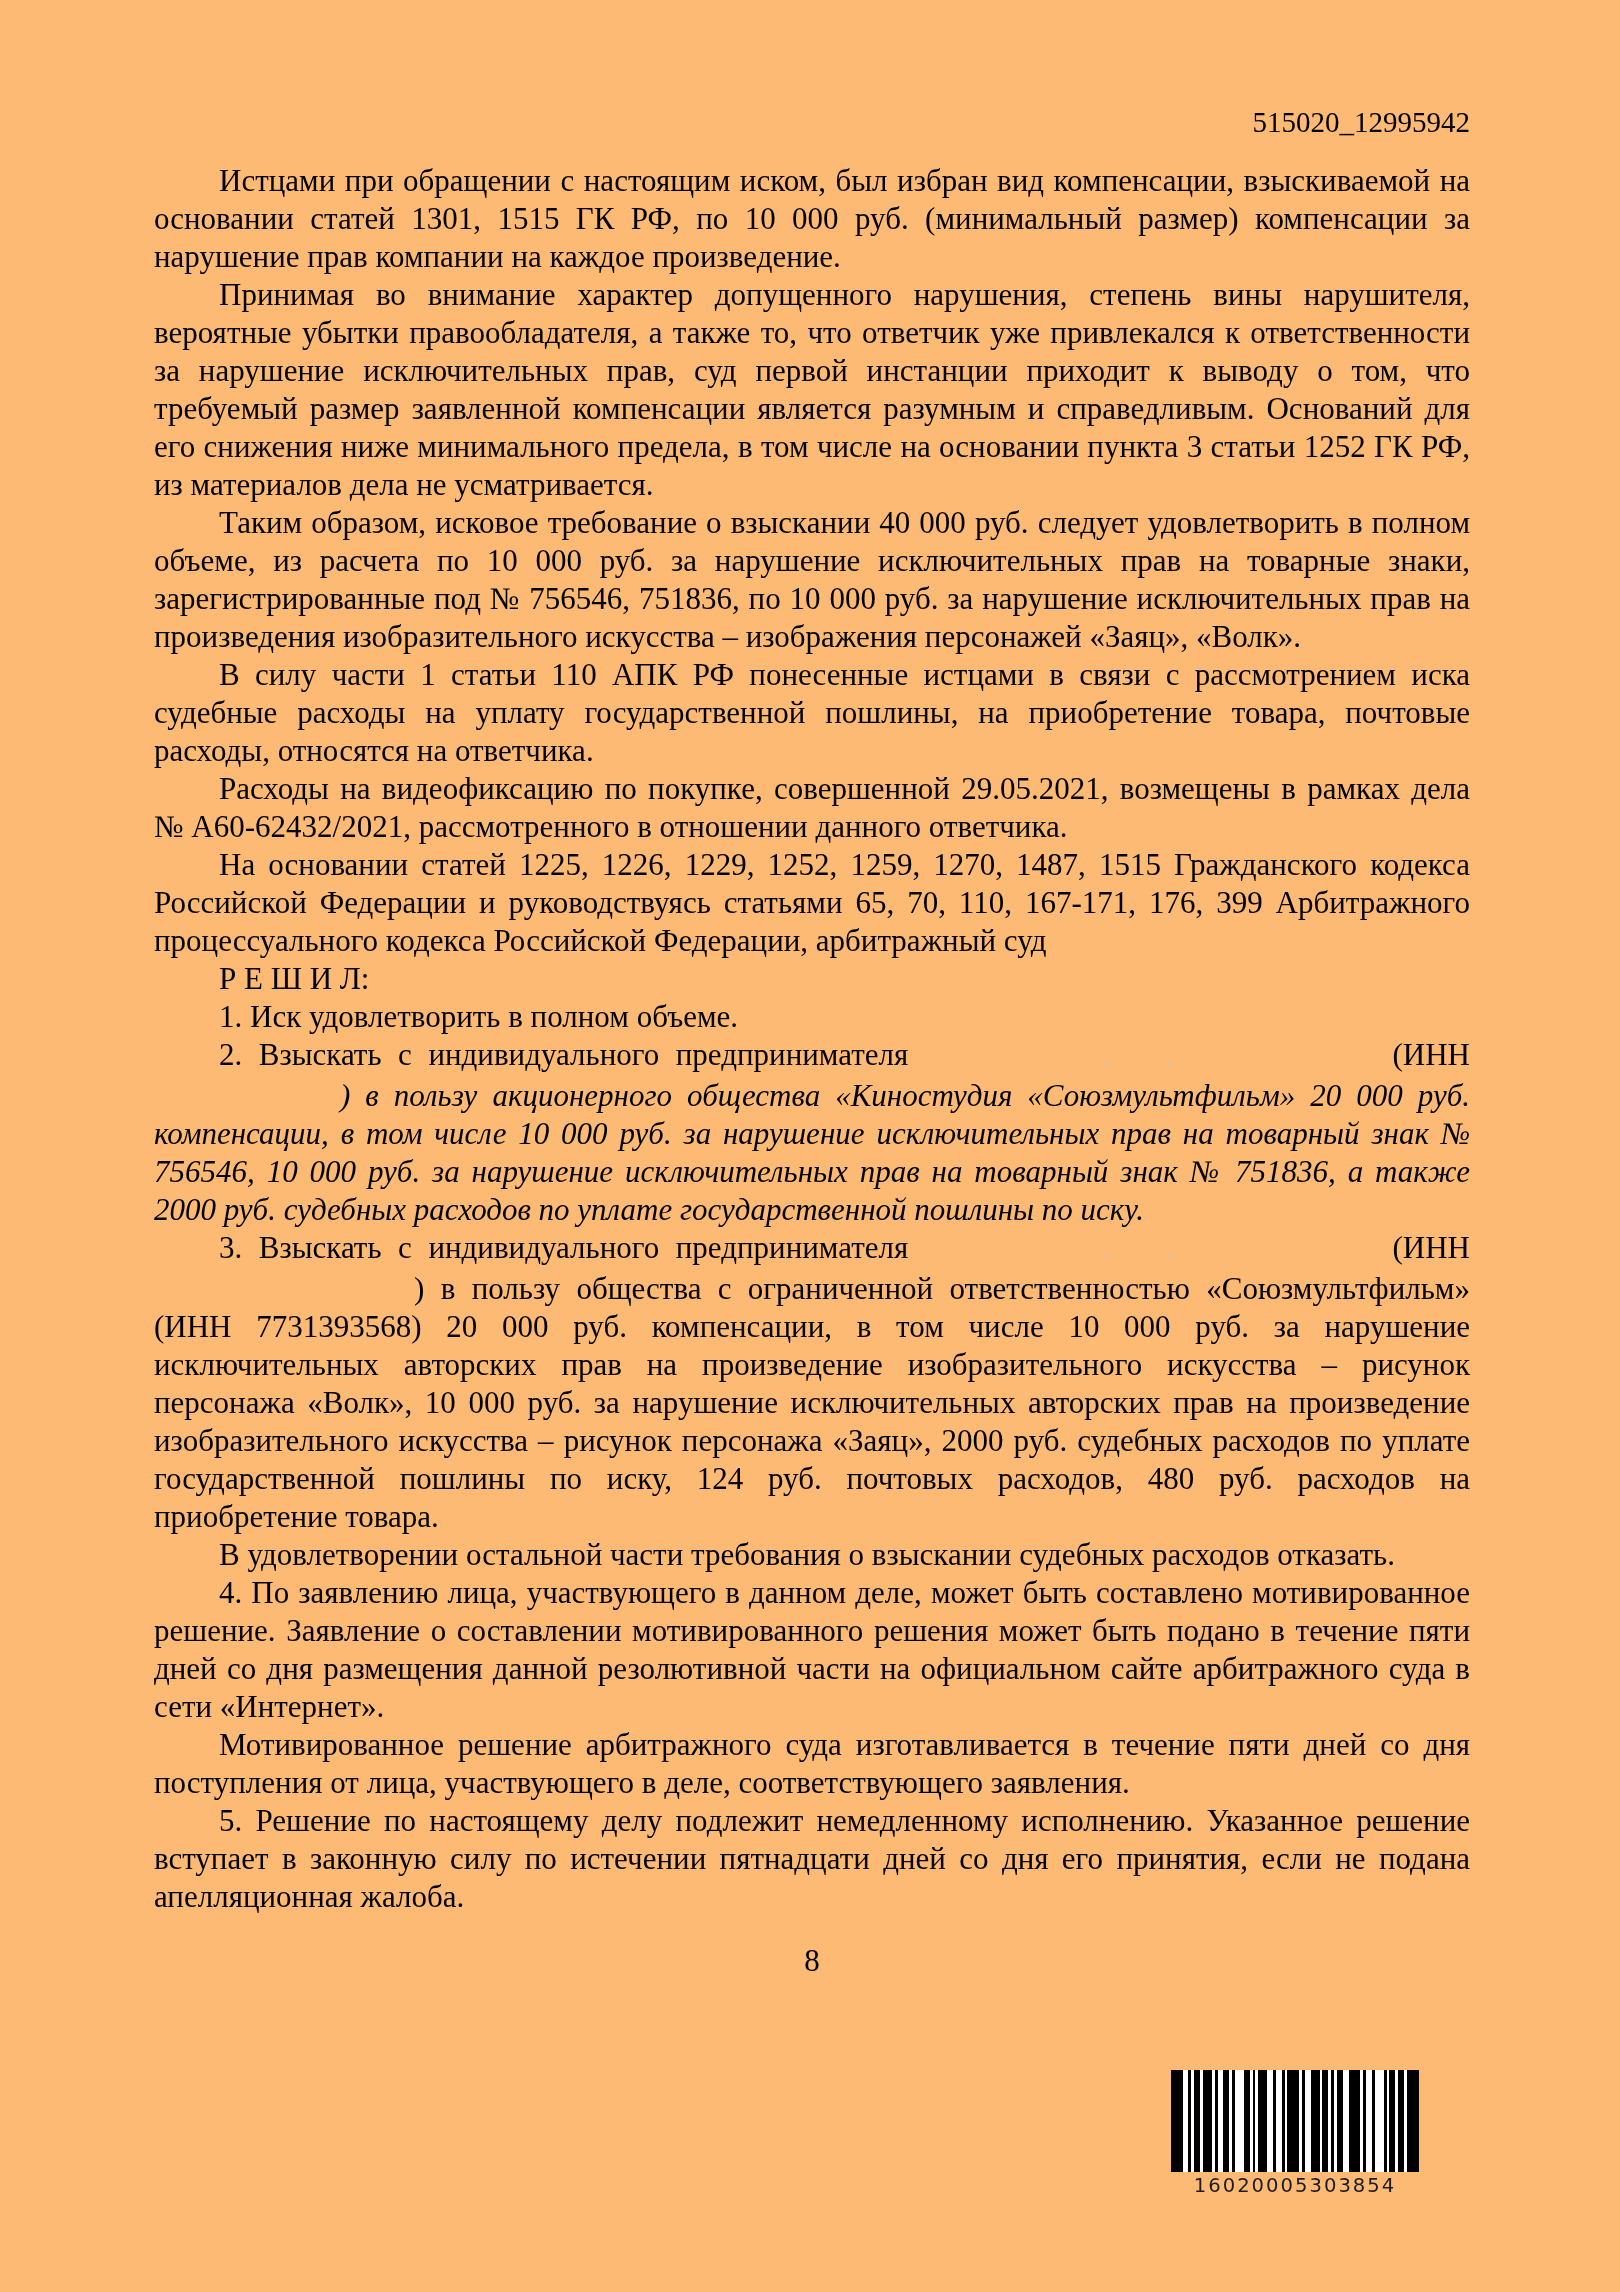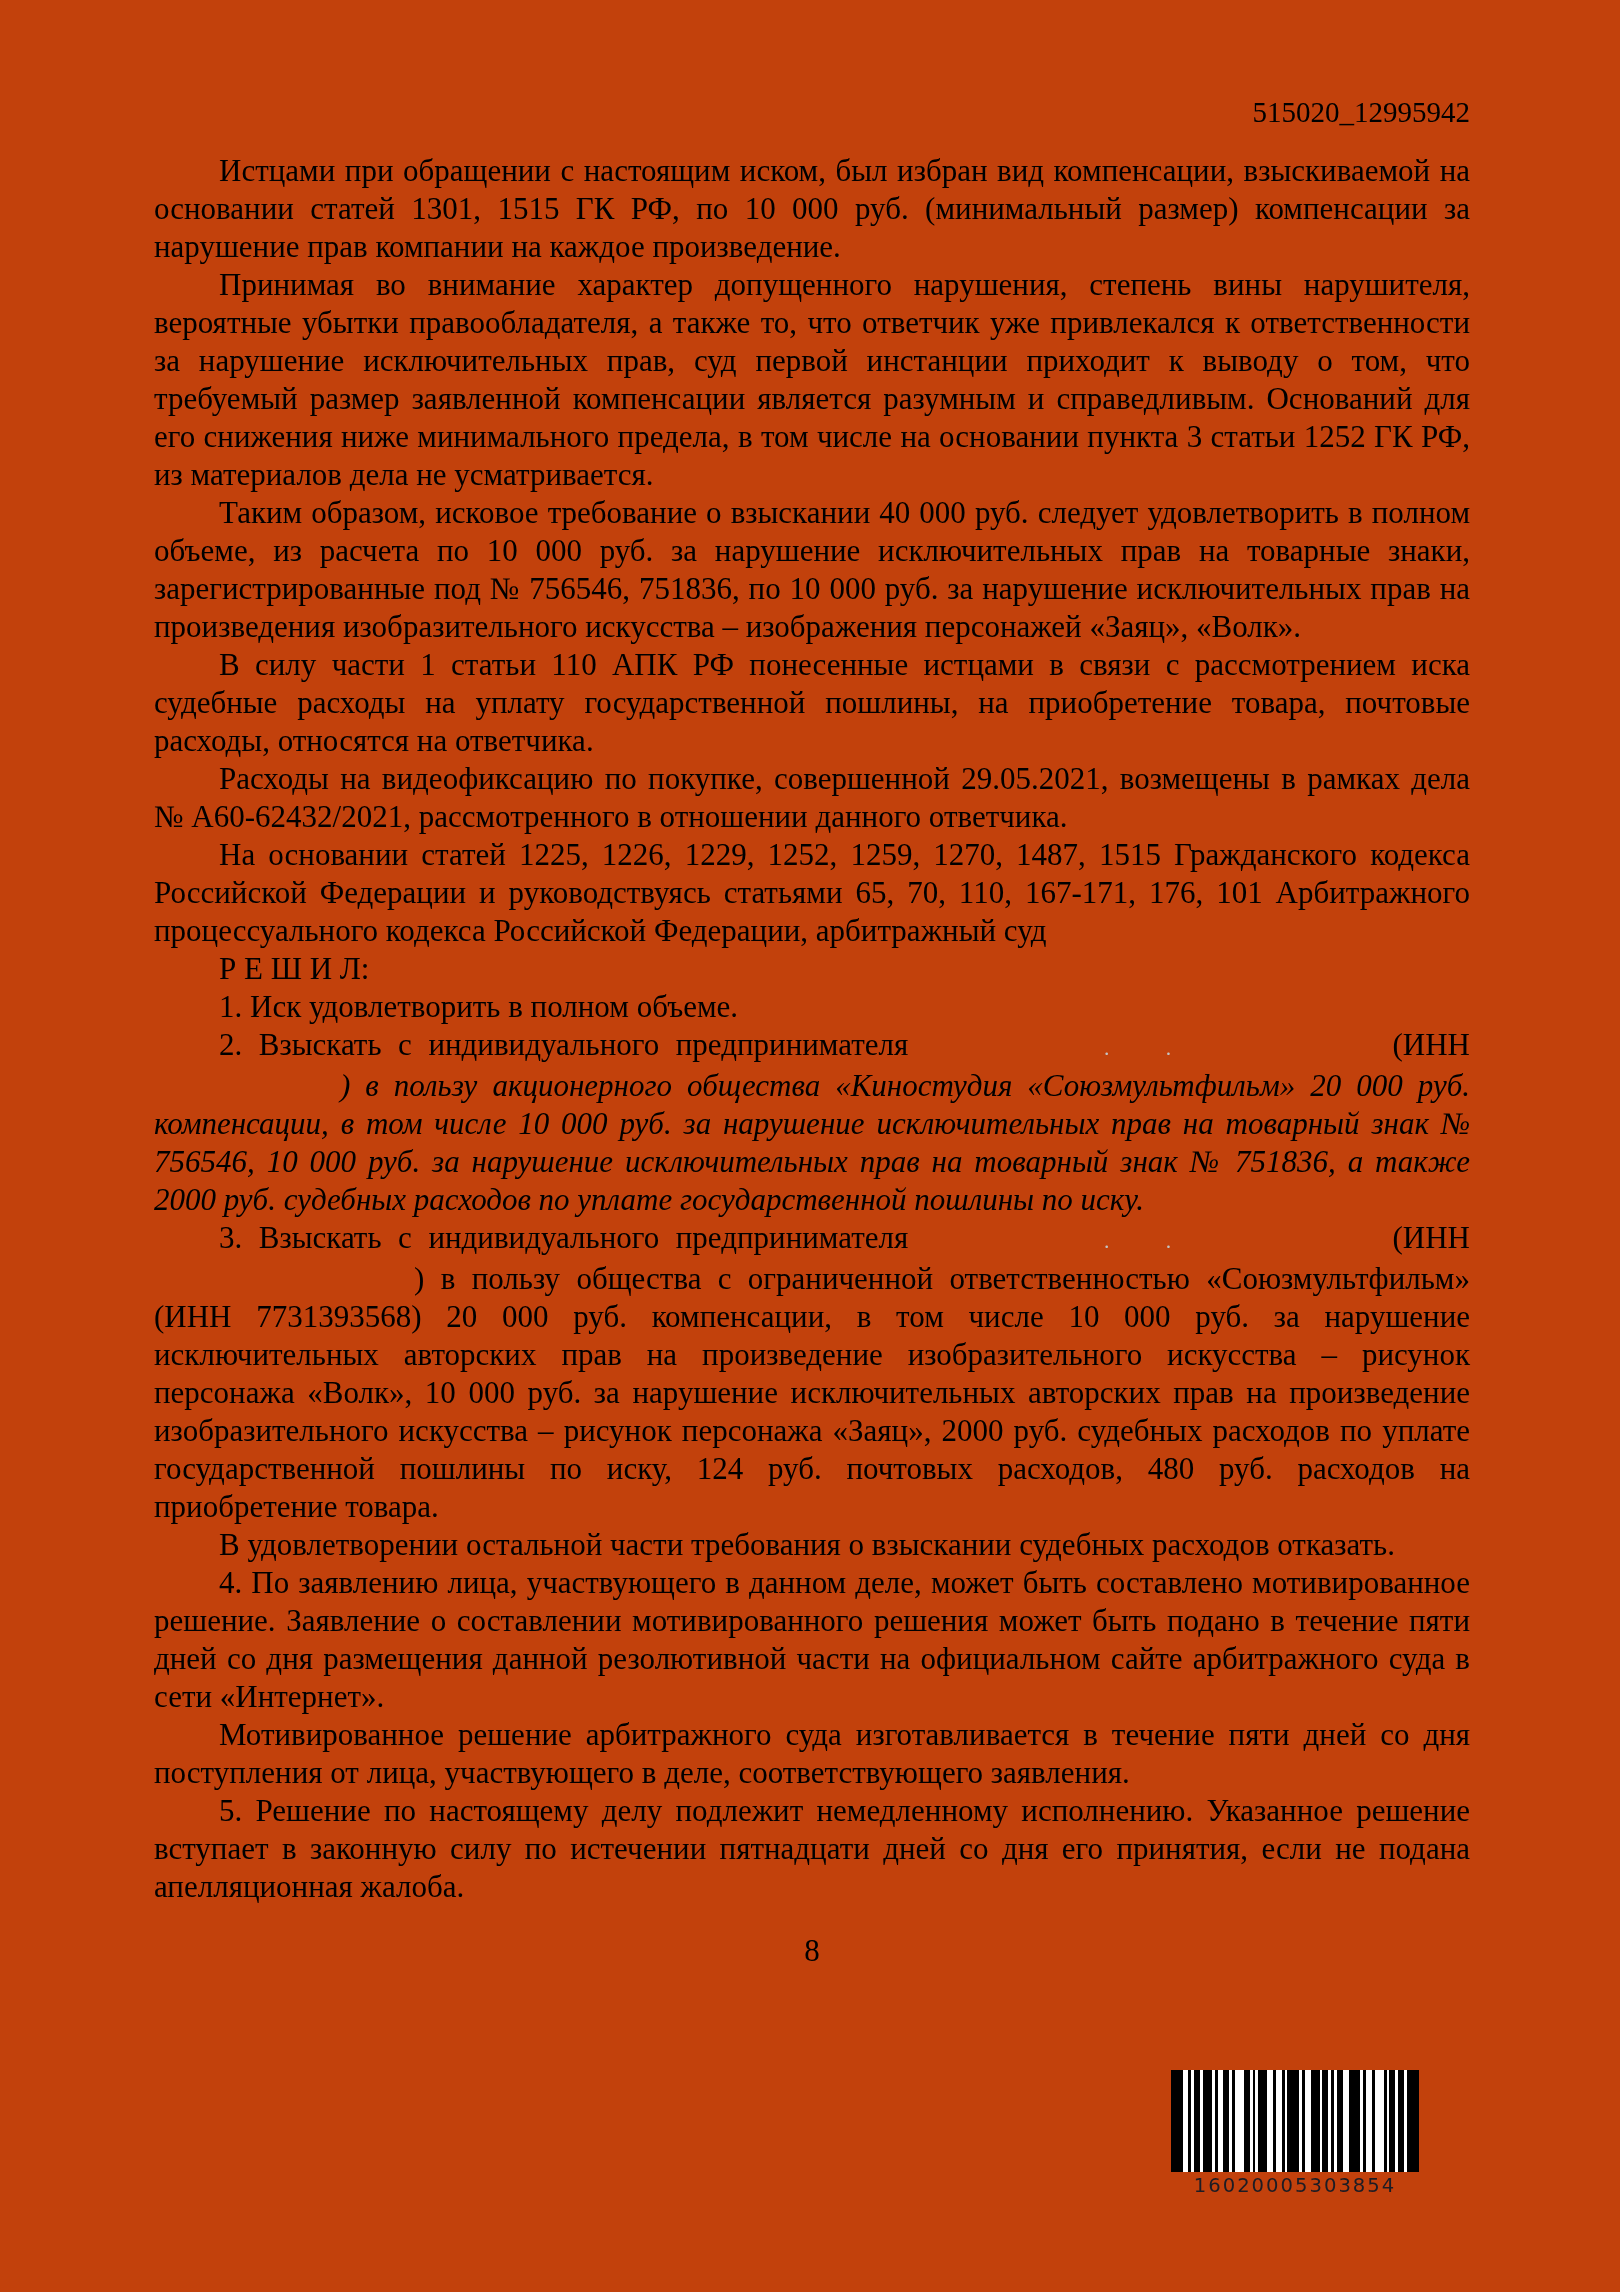--- a/index.html
+++ b/index.html
@@ -1,22 +1,22 @@
 <!DOCTYPE html>
 <html><head>
 <meta charset="utf-8">
 <style>
   html, body { margin: 0; padding: 0; background: #ffffff; }
   .page {
     position: relative;
     width: 1620px;
     height: 2293px;
-    background: #c2410c;
+    background: #fdba74;
     box-sizing: border-box;
-    padding: 0 150px 0 154px;
+    padding: 10px 150px 0 154px;
     font-family: "Liberation Serif", "DejaVu Serif", serif;
     font-size: 31px;
     line-height: 38px;
     color: #000000;
     overflow: hidden;
   }
   .doc-ref {
     padding-top: 94px;
     text-align: right;
     font-size: 29px;
@@ -88,21 +88,21 @@
     <p class="para">Истцами при обращении с настоящим иском, был избран вид компенсации, взыскиваемой на основании статей 1301, 1515 ГК РФ, по 10&nbsp;000 руб. (минимальный размер) компенсации за нарушение прав компании на каждое произведение.</p>
 
     <p class="para">Принимая во внимание характер допущенного нарушения, степень вины нарушителя, вероятные убытки правообладателя, а также то, что ответчик уже привлекался к ответственности за нарушение исключительных прав, суд первой инстанции приходит к выводу о том, что требуемый размер заявленной компенсации является разумным и справедливым. Оснований для его снижения ниже минимального предела, в том числе на основании пункта 3 статьи 1252 ГК РФ, из материалов дела не усматривается.</p>
 
     <p class="para">Таким образом, исковое требование о взыскании 40&nbsp;000 руб. следует удовлетворить в полном объеме, из расчета по 10&nbsp;000 руб. за нарушение исключительных прав на товарные знаки, зарегистрированные под № 756546, 751836, по 10&nbsp;000 руб. за нарушение исключительных прав на произведения изобразительного искусства – изображения персонажей «Заяц», «Волк».</p>
 
     <p class="para">В силу части 1 статьи 110 АПК РФ понесенные истцами в связи с рассмотрением иска судебные расходы на уплату государственной пошлины, на приобретение товара, почтовые расходы, относятся на ответчика.</p>
 
     <p class="para">Расходы на видеофиксацию по покупке, совершенной 29.05.2021, возмещены в рамках дела № А60-62432/2021, рассмотренного в отношении данного ответчика.</p>
 
-    <p class="para">На основании статей 1225, 1226, 1229, 1252, 1259, 1270, 1487, 1515 Гражданского кодекса Российской Федерации и руководствуясь статьями 65, 70, 110, 167-171, 176, 101 Арбитражного процессуального кодекса Российской Федерации, арбитражный суд</p>
+    <p class="para">На основании статей 1225, 1226, 1229, 1252, 1259, 1270, 1487, 1515 Гражданского кодекса Российской Федерации и руководствуясь статьями 65, 70, 110, 167-171, 176, 399 Арбитражного процессуального кодекса Российской Федерации, арбитражный суд</p>
 
     <p class="para res-heading">Р Е Ш И Л:</p>
 
     <p class="para">1. Иск удовлетворить в полном объеме.</p>
 
     <div class="res-item">
       <div class="flexline">
         <span class="lead">2. Взыскать с индивидуального предпринимателя</span>
         <span class="faint-marks"></span>
         <span>(ИНН</span>

